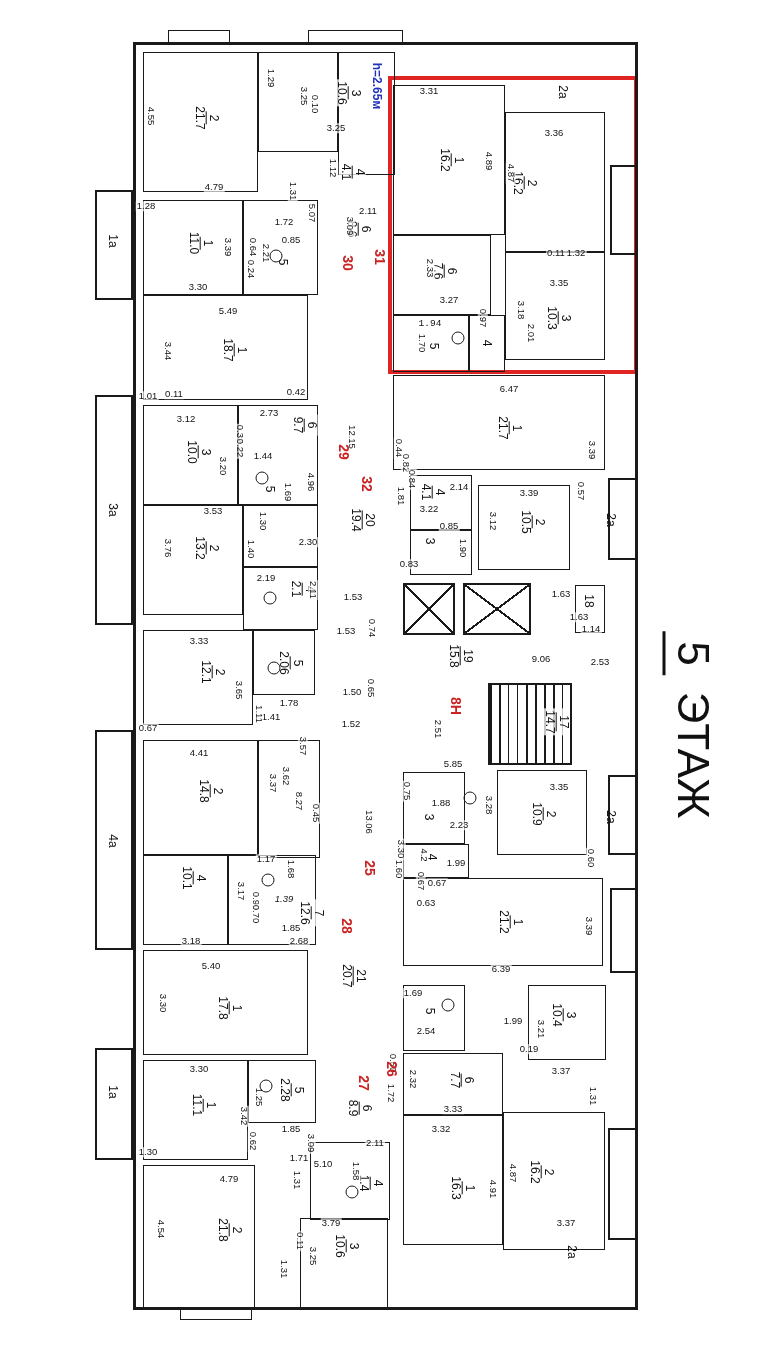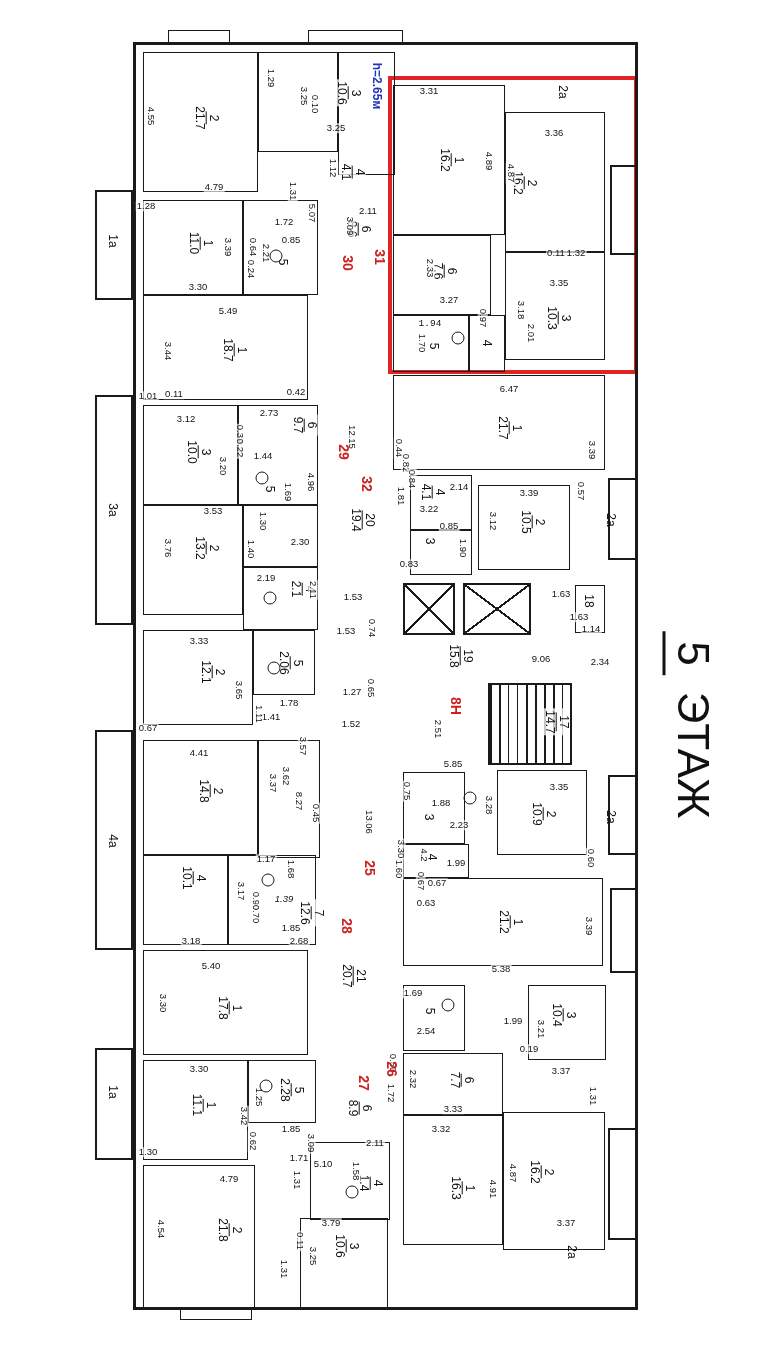--- a/index.html
+++ b/index.html
@@ -341,33 +341,33 @@
     <div class="dim v" style="left: 223px; top: 466px;">3.20</div>
     <div class="dim v" style="left: 240px; top: 434px;">0.32</div>
     <div class="dim v" style="left: 240px; top: 448px;">0.22</div>
     <div class="dim" style="left: 263px; top: 456px;">1.44</div>
     <div class="dim v" style="left: 288px; top: 492px;">1.69</div>
     <div class="dim v" style="left: 311px; top: 482px;">4.96</div>
     <div class="dim" style="left: 213px; top: 511px;">3.53</div>
     <div class="dim v" style="left: 168px; top: 548px;">3.76</div>
     <div class="dim v" style="left: 263px; top: 521px;">1.30</div>
     <div class="dim v" style="left: 251px; top: 549px;">1.40</div>
-    <div class="dim" style="left: 300px; top: 542px;">2.30</div>
+    <div class="dim" style="left: 308px; top: 542px;">2.30</div>
     <div class="dim" style="left: 266px; top: 578px;">2.19</div>
     <div class="dim v" style="left: 313px; top: 590px;">2.11</div>
     <div class="dim" style="left: 353px; top: 597px;">1.53</div>
     <div class="dim" style="left: 346px; top: 631px;">1.53</div>
     <div class="dim v" style="left: 372px; top: 628px;">0.74</div>
     <div class="dim" style="left: 199px; top: 641px;">3.33</div>
     <div class="dim v" style="left: 239px; top: 690px;">3.65</div>
     <div class="dim" style="left: 148px; top: 728px;">0.67</div>
     <div class="dim" style="left: 289px; top: 703px;">1.78</div>
     <div class="dim" style="left: 271px; top: 717px;">1.41</div>
     <div class="dim v" style="left: 259px; top: 714px;">1.11</div>
-    <div class="dim" style="left: 352px; top: 692px;">1.27</div>
+    <div class="dim" style="left: 352px; top: 692px;">1.50</div>
     <div class="dim v" style="left: 371px; top: 688px;">0.65</div>
     <div class="dim" style="left: 351px; top: 724px;">1.52</div>
     <div class="dim v" style="left: 303px; top: 746px;">3.57</div>
     <div class="dim v" style="left: 286px; top: 776px;">3.62</div>
     <div class="dim v" style="left: 299px; top: 801px;">8.27</div>
     <div class="dim v" style="left: 316px; top: 813px;">0.45</div>
     <div class="dim" style="left: 199px; top: 753px; text-align: center;">4.41</div>
     <div class="dim v" style="left: 273px; top: 783px;">3.37</div>
     <div class="dim v" style="left: 369px; top: 822px;">13.06</div>
     <div class="dim v" style="left: 241px; top: 891px;">3.17</div>
@@ -423,38 +423,38 @@
     <div class="dim" style="left: 459px; top: 487px;">2.14</div>
     <div class="dim" style="left: 449px; top: 526px;">0.85</div>
     <div class="dim v" style="left: 463px; top: 548px;">1.90</div>
     <div class="dim" style="left: 409px; top: 564px;">0.83</div>
     <div class="dim" style="left: 529px; top: 493px;">3.39</div>
     <div class="dim v" style="left: 493px; top: 521px;">3.12</div>
     <div class="dim v" style="left: 581px; top: 491px;">0.57</div>
     <div class="dim" style="left: 561px; top: 594px;">1.63</div>
     <div class="dim" style="left: 579px; top: 617px;">1.63</div>
     <div class="dim" style="left: 591px; top: 629px;">1.14</div>
-    <div class="dim" style="left: 600px; top: 662px;">2.34</div>
+    <div class="dim" style="left: 600px; top: 662px;">2.53</div>
     <div class="dim" style="left: 541px; top: 659px;">9.06</div>
     <div class="dim v" style="left: 438px; top: 729px;">2.51</div>
     <div class="dim" style="left: 453px; top: 764px;">5.85</div>
     <div class="dim" style="left: 559px; top: 787px;">3.35</div>
     <div class="dim v" style="left: 407px; top: 791px;">0.75</div>
     <div class="dim" style="left: 441px; top: 803px;">1.88</div>
     <div class="dim" style="left: 459px; top: 825px;">2.23</div>
     <div class="dim v" style="left: 489px; top: 805px;">3.28</div>
     <div class="dim v" style="left: 591px; top: 858px;">0.60</div>
     <div class="dim v" style="left: 401px; top: 849px;">3.30</div>
     <div class="dim v" style="left: 399px; top: 869px;">1.60</div>
     <div class="dim v" style="left: 424px; top: 855px;">4.2</div>
     <div class="dim" style="left: 456px; top: 863px;">1.99</div>
     <div class="dim" style="left: 437px; top: 883px;">0.67</div>
     <div class="dim v" style="left: 421px; top: 881px;">0.67</div>
     <div class="dim" style="left: 426px; top: 903px;">0.63</div>
-    <div class="dim" style="left: 501px; top: 969px;">5.38</div>
+    <div class="dim" style="left: 501px; top: 969px;">6.39</div>
     <div class="dim v" style="left: 589px; top: 926px;">3.39</div>
     <div class="dim" style="left: 413px; top: 993px;">1.69</div>
     <div class="dim" style="left: 426px; top: 1031px;">2.54</div>
     <div class="dim" style="left: 513px; top: 1021px;">1.99</div>
     <div class="dim v" style="left: 541px; top: 1029px;">3.21</div>
     <div class="dim" style="left: 529px; top: 1049px;">0.19</div>
     <div class="dim" style="left: 561px; top: 1071px;">3.37</div>
     <div class="dim v" style="left: 413px; top: 1079px;">2.32</div>
     <div class="dim" style="left: 453px; top: 1109px;">3.33</div>
     <div class="dim v" style="left: 391px; top: 1093px;">1.72</div>

